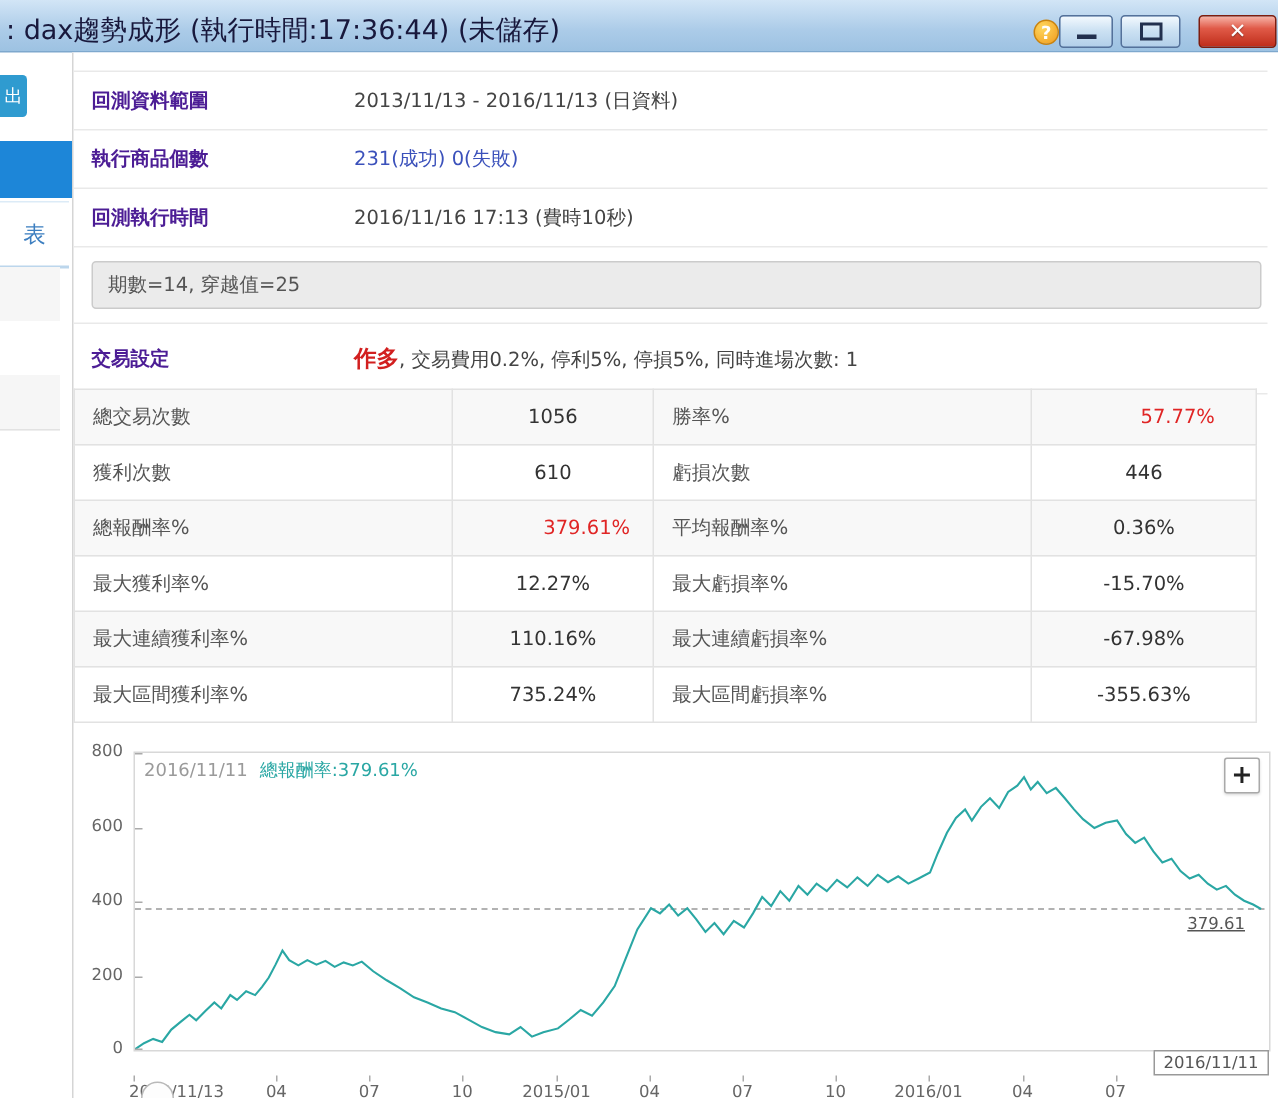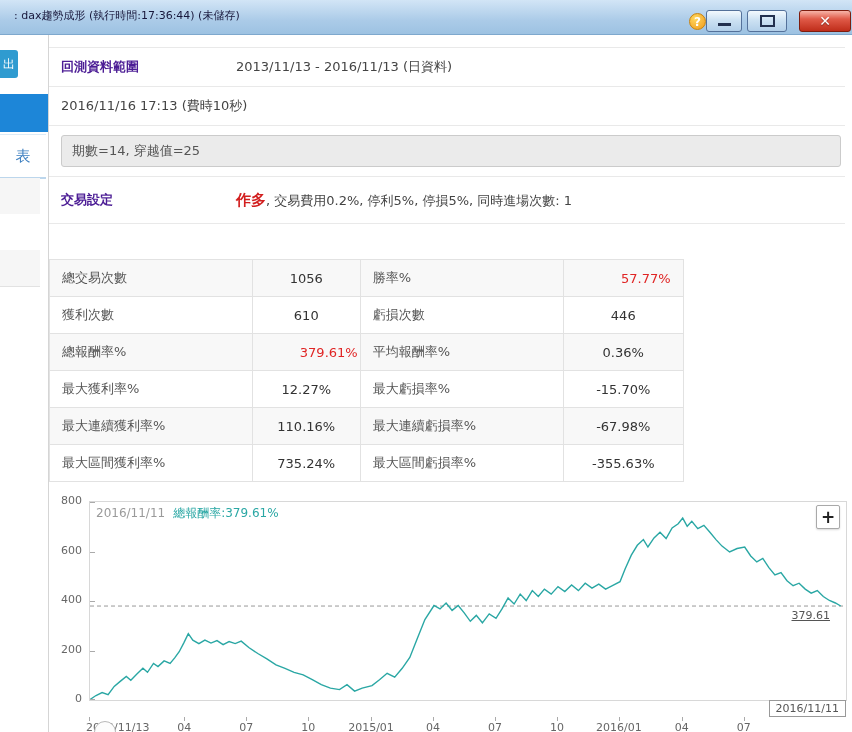--- a/index.html
+++ b/index.html
@@ -3,21 +3,21 @@
 <meta charset="utf-8">
 <style>
   html,body{margin:0;padding:0;background:#e8e8e8;}
   .window{position:relative;width:852px;height:732px;background:#fff;overflow:hidden;
           font-family:"DejaVu Sans","Liberation Sans",sans-serif;}
 
   
   .titlebar{position:absolute;left:0;top:0;width:852px;height:35px;
             background:linear-gradient(#d2e5f6,#abcbe8 60%,#9dc2e2);
             border-bottom:1px solid #7ea8cd;box-sizing:border-box;}
-  .title-text{position:absolute;left:14px;top:8px;font-size:11px;color:#18183c;white-space:nowrap;}
+  .title-text{position:absolute;left:4px;top:8px;font-size:18px;color:#18183c;white-space:nowrap;}
   .help-btn{position:absolute;left:689px;top:13px;width:17px;height:17px;border-radius:50%;
             background:radial-gradient(circle at 35% 30%,#ffd75e,#f09b1d);
             border:1px solid #c9830f;color:#fff;font-size:12px;font-weight:bold;
             text-align:center;line-height:17px;cursor:pointer;box-sizing:border-box;}
   .win-btn{position:absolute;top:10px;height:22px;border-radius:3px;border:1px solid #54719a;
            box-sizing:border-box;cursor:pointer;}
   .btn-min{left:706px;width:36px;background:linear-gradient(#f3f9fe,#cde2f3 45%,#b2cfe9);}
   .btn-max{left:747px;width:40px;background:linear-gradient(#f3f9fe,#cde2f3 45%,#b2cfe9);}
   .btn-close{left:799px;width:52px;background:linear-gradient(#f7b4a8,#e05a48 40%,#bf2d1a);
              border-color:#7e1d0f;}
@@ -46,21 +46,21 @@
   .info-row{display:flex;align-items:center;border-bottom:1px solid #e9e9e9;padding-left:12px;}
   .info-row.first{border-top:1px solid #e9e9e9;}
   .info-row .lbl{width:175px;flex:none;color:#4c1d95;font-size:13px;font-weight:bold;}
   .info-row .val{color:#444;font-size:13px;}
   .h38{height:38px;} .h50{height:50px;} .h46{height:46px;}
   .val.blue{color:#3b51bb;}
   .param-box{flex:1;margin-right:4px;background:#ebebeb;border:1px solid #cbcbcb;border-radius:3px;
              padding:6px 10px;color:#555;font-size:13px;}
   .trade-em{color:#d21f1f;font-weight:bold;font-size:15px;}
 
-  .stats{position:absolute;left:0;top:224px;width:635px;border-collapse:collapse;table-layout:fixed;}
+  .stats{position:absolute;left:0;top:224px;width:789px;border-collapse:collapse;table-layout:fixed;}
   .stats td{border:1px solid #e2e2e2;height:36px;font-size:13px;color:#333;padding:0;}
   .stats tr:nth-child(odd){background:#f8f8f8;}
   .stats td.l{padding-left:12px;color:#555;}
   .stats td.v{text-align:center;}
   .stats td.red{color:#e02525;padding-left:45px;}
 
   
   .chart{position:absolute;left:0;top:458px;width:800px;height:239px;}
   .plot{position:absolute;left:40px;top:8px;width:756px;height:198px;border:1px solid #d8d8d8;}
   .plot svg{position:absolute;left:0;top:0;display:block;}
@@ -117,20 +117,25 @@
   <div class="sb-item a" style="top:250px"></div>
 
   <div class="panel">
 
     <div class="info-rows">
       <div class="info-row first h38">
         <span class="lbl">回測資料範圍</span>
         <span class="val">2013/11/13 - 2016/11/13 (日資料)</span>
       </div>
       <div class="info-row h38">
+        <span class="lbl">執行商品個數</span>
+        <span class="val blue">231(成功)  0(失敗)</span>
+      </div>
+      <div class="info-row h38">
+        <span class="lbl">回測執行時間</span>
         <span class="val">2016/11/16 17:13 (費時10秒)</span>
       </div>
       <div class="info-row h50">
         <div class="param-box">期數=14, 穿越值=25</div>
       </div>
       <div class="info-row h46">
         <span class="lbl">交易設定</span>
         <span class="val"><span class="trade-em">作多</span><span>, 交易費用0.2%, 停利5%, 停損5%, 同時進場次數: 1</span></span>
       </div>
     </div>

